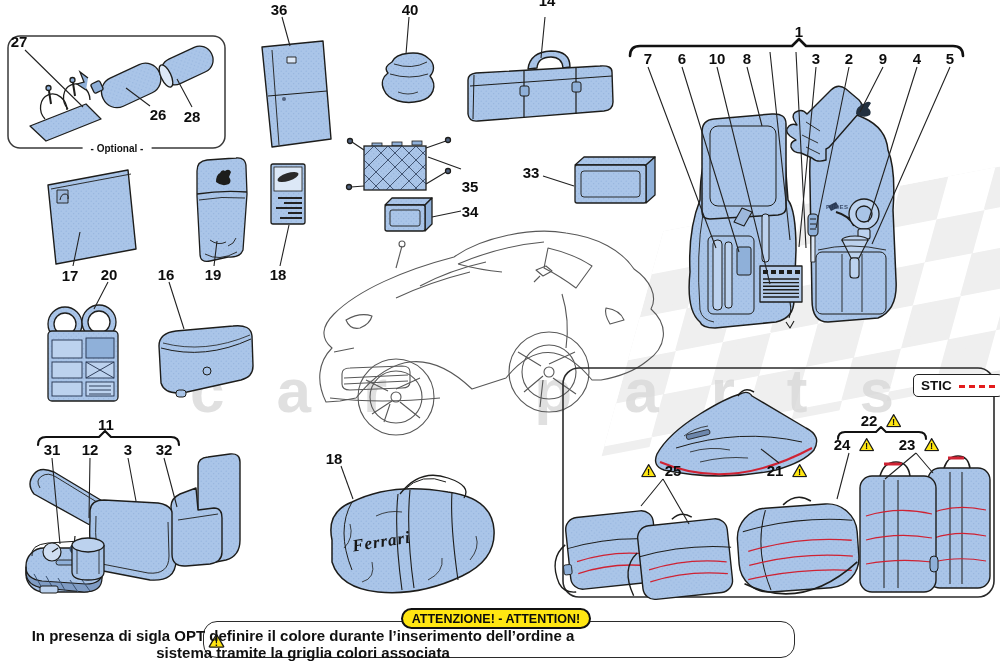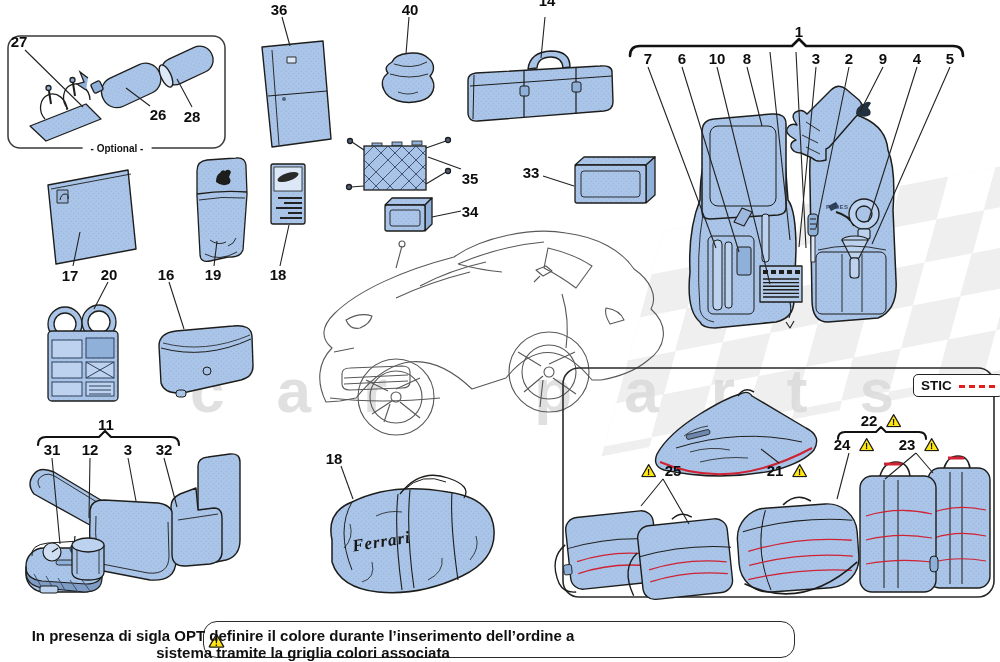--- a/index.html
+++ b/index.html
@@ -374,21 +374,21 @@
   <div class="num" style="left:799px;top:31px">1</div>
   <div class="num" style="left:648px;top:58px">7</div>
   <div class="num" style="left:682px;top:58px">6</div>
   <div class="num" style="left:717px;top:58px">10</div>
   <div class="num" style="left:747px;top:58px">8</div>
   <div class="num" style="left:816px;top:58px">3</div>
   <div class="num" style="left:849px;top:58px">2</div>
   <div class="num" style="left:883px;top:58px">9</div>
   <div class="num" style="left:917px;top:58px">4</div>
   <div class="num" style="left:950px;top:58px">5</div>
-  <div class="num" style="left:470px;top:178px">35</div>
+  <div class="num" style="left:470px;top:186px">35</div>
   <div class="num" style="left:470px;top:211px">34</div>
   <div class="num" style="left:531px;top:172px">33</div>
   <div class="num" style="left:70px;top:275px">17</div>
   <div class="num" style="left:109px;top:274px">20</div>
   <div class="num" style="left:166px;top:274px">16</div>
   <div class="num" style="left:213px;top:274px">19</div>
   <div class="num" style="left:278px;top:274px">18</div>
   <div class="num" style="left:106px;top:424px">11</div>
   <div class="num" style="left:52px;top:449px">31</div>
   <div class="num" style="left:90px;top:449px">12</div>
@@ -434,19 +434,20 @@
 
   <div class="tinytext" style="left:826px;top:204px;font-size:6px;letter-spacing:.5px">FUSES</div>
   <div class="ferrari-script">Ferrari</div>
 
   <div class="stic">
     <span class="t">STIC</span>
     <span class="dash"></span>
   </div>
 
   <div class="att-box"></div>
+  <div class="att-pill">ATTENZIONE! - ATTENTION!</div>
   <svg class="att-tri" width="17" height="15" viewBox="0 0 20 18">
       <path d="M10 1.5 L18.5 16 Q19 17 17.8 17 L2.2 17 Q1 17 1.5 16 Z" fill="#ffe612" stroke="#1a1a1a" stroke-width="1.6" stroke-linejoin="round"></path>
       <text x="10" y="15" text-anchor="middle" font-size="12" font-weight="bold" fill="#111">!</text>
     </svg>
   <div class="att-line" style="top:627px;font-size:15px">In presenza di sigla OPT definire il colore durante l’inserimento dell’ordine a sistema tramite la griglia colori associata</div>
 
 </div>
 
 </body></html>

